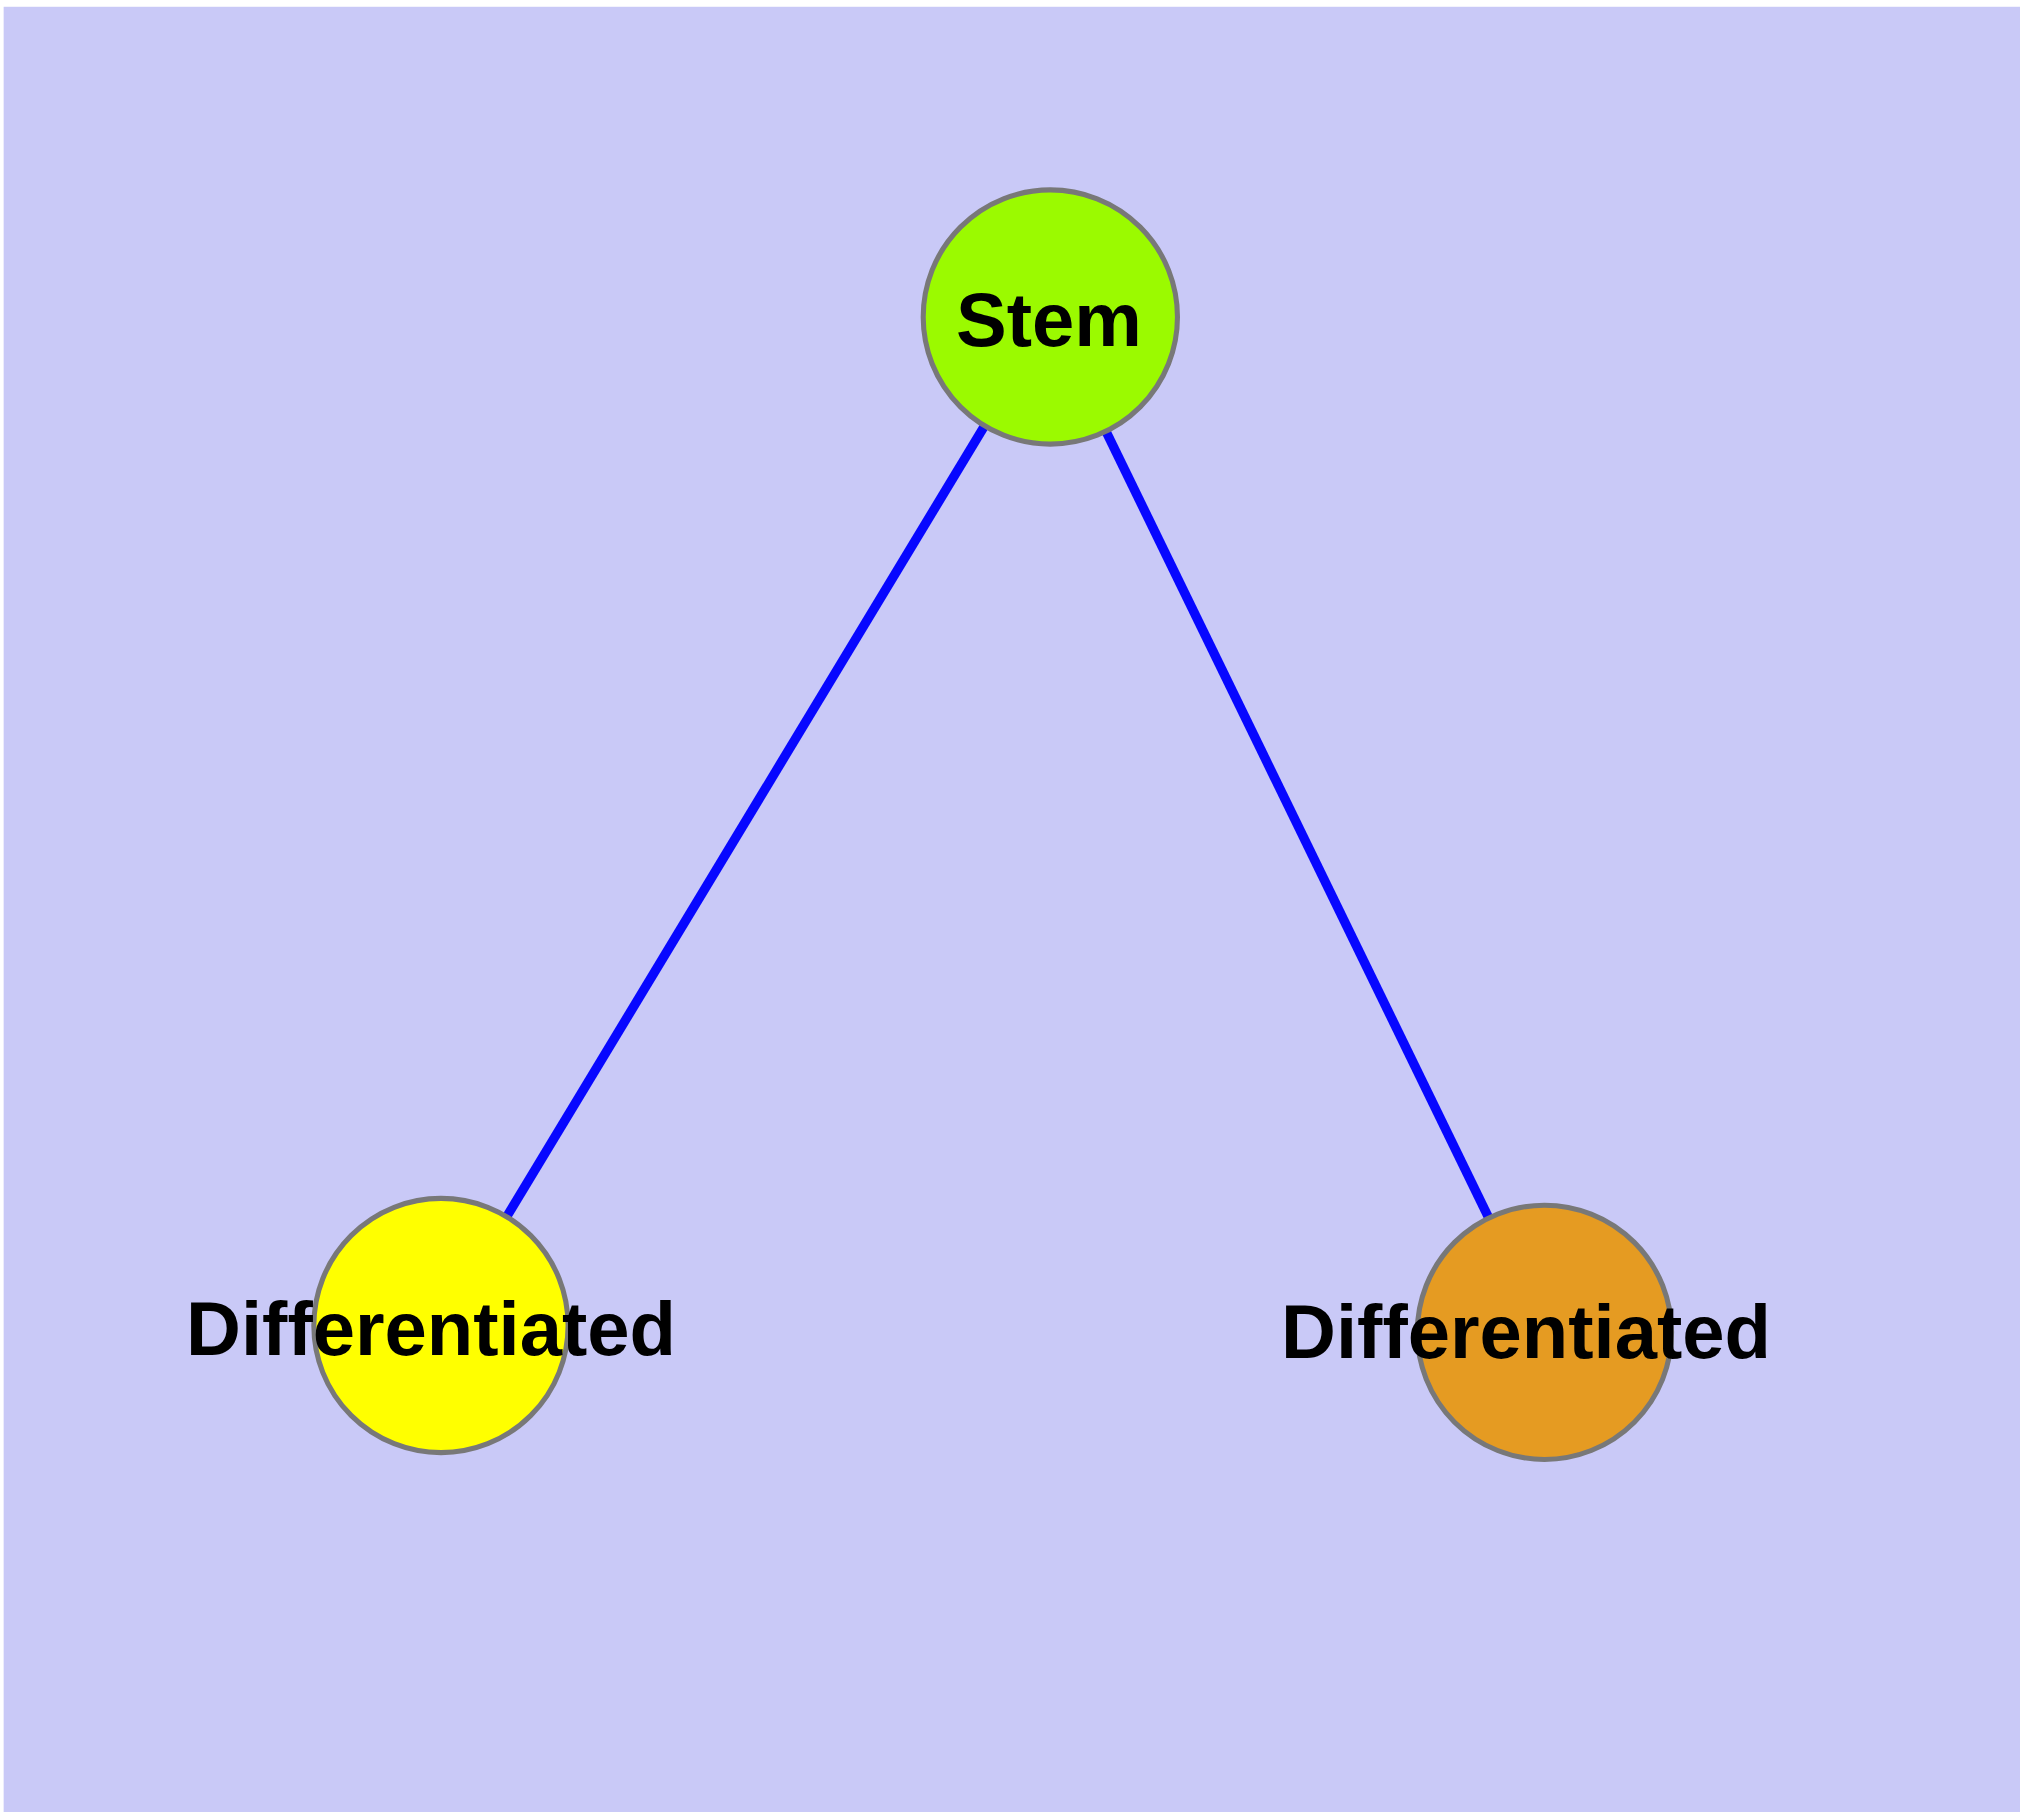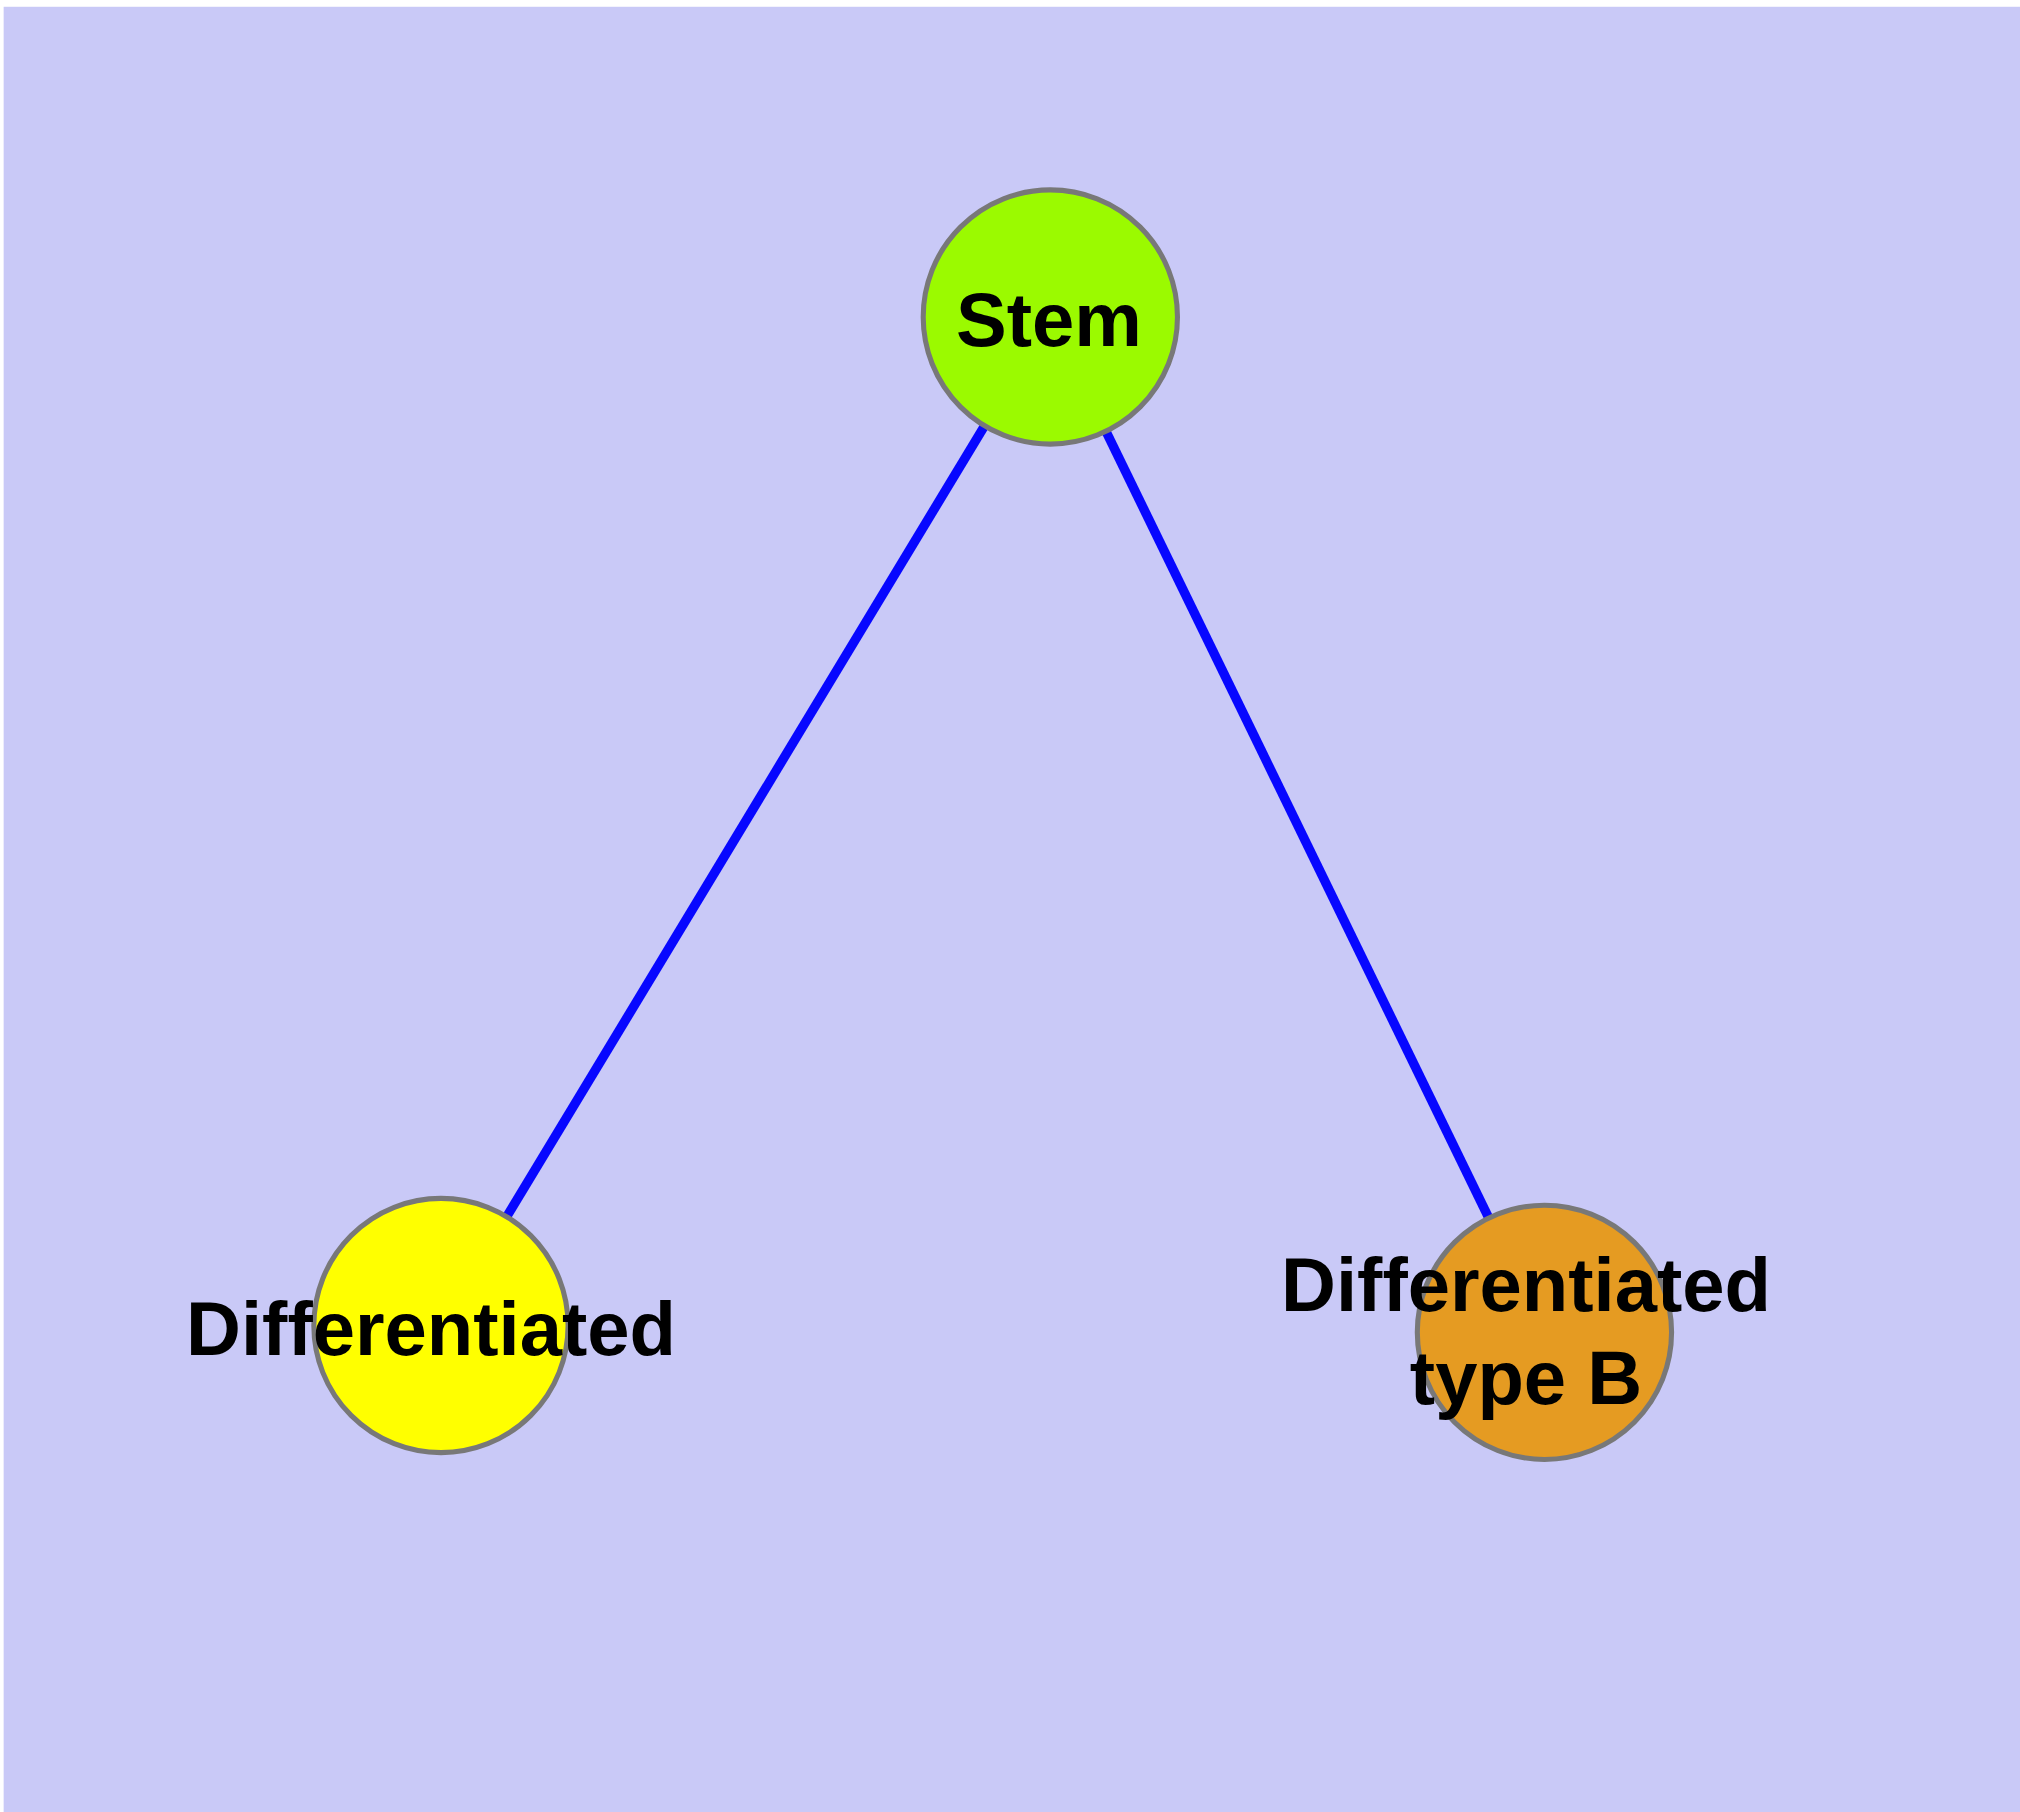--- a/index.html
+++ b/index.html
@@ -57,17 +57,16 @@
   <div class="node-label" style="left:1049px; top:319px;">
     <span>Stem</span>
   </div>
 
   <div class="node-label" style="left:431px; top:1328px;">
     <span>Differentiated</span>
   </div>
 
   <div class="node-label" style="left:1526px; top:1331px;">
     <span>Differentiated</span>
-    <span>type B</span>
   </div>
 
 </div>
 
 
 </body></html>

